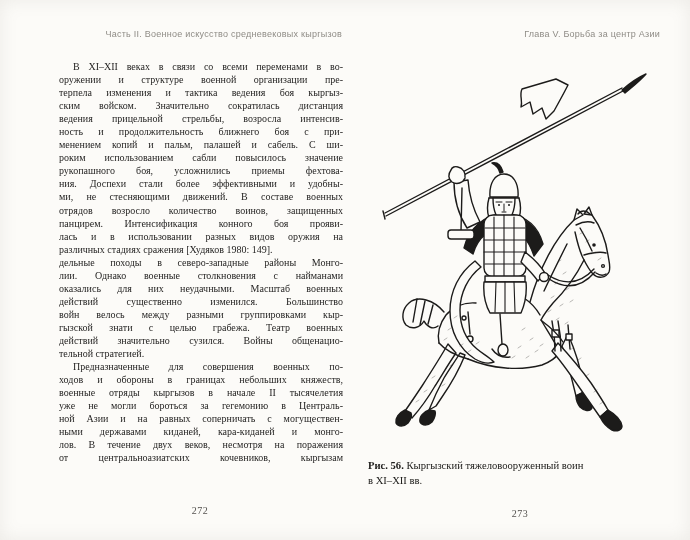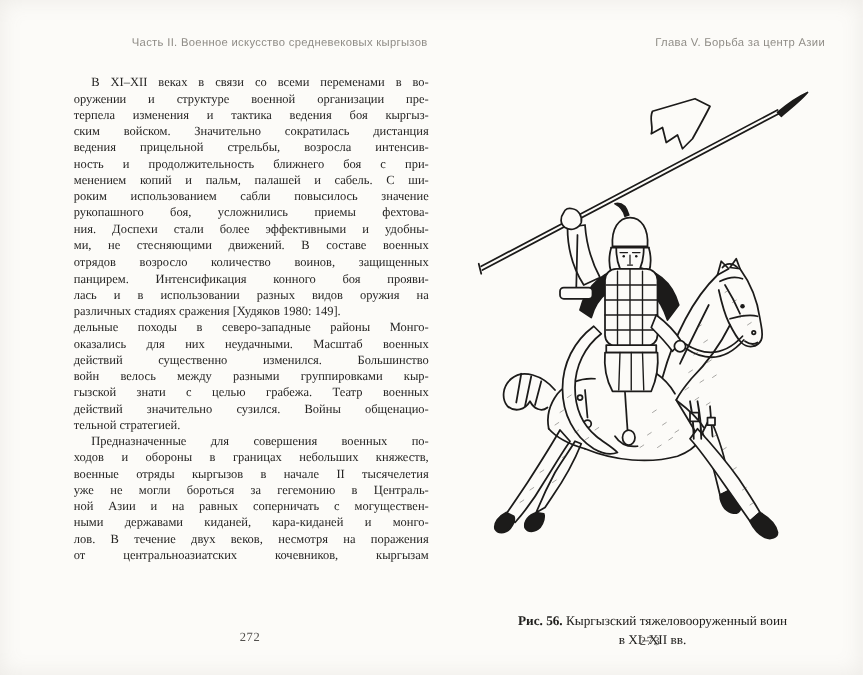--- a/index.html
+++ b/index.html
@@ -30,21 +30,21 @@
   .pagenum{
     position:absolute;text-align:center;
     font-size:10px;color:#53514e;letter-spacing:.5px;
   }
   .pagenum.left{left:58px;width:284px;top:505px;}
   .pagenum.right{left:380px;width:280px;top:508px;}
   .figure{position:absolute;left:372px;top:62px;width:300px;height:392px;}
   .figure svg{display:block;width:300px;height:392px;}
   .caption{
     position:absolute;left:368px;top:458px;width:308px;
-    text-align:center;font-size:10.6px;line-height:15px;color:#21201e;margin-top:32px;
+    font-size:10.6px;line-height:15px;color:#21201e;
   }
   .caption b{font-weight:bold;}
 </style>
 </head>
 <body>
 
 <div class="spread">
 
   <div>
     <div class="running-head left">Часть II. Военное искусство средневековых кыргызов</div>
@@ -58,20 +58,21 @@
         <div class="bodyline">менением копий и пальм, палашей и сабель. С ши-</div>
         <div class="bodyline">роким использованием сабли повысилось значение</div>
         <div class="bodyline">рукопашного боя, усложнились приемы фехтова-</div>
         <div class="bodyline">ния. Доспехи стали более эффективными и удобны-</div>
         <div class="bodyline">ми, не стесняющими движений. В составе военных</div>
         <div class="bodyline">отрядов возросло количество воинов, защищенных</div>
         <div class="bodyline">панцирем. Интенсификация конного боя прояви-</div>
         <div class="bodyline">лась и в использовании разных видов оружия на</div>
         <div class="bodyline parend">различных стадиях сражения [Худяков 1980: 149].</div>
         <div class="bodyline">дельные походы в северо-западные районы Монго-</div>
+        <div class="bodyline">лии. Однако военные столкновения с найманами</div>
         <div class="bodyline">оказались для них неудачными. Масштаб военных</div>
         <div class="bodyline">действий существенно изменился. Большинство</div>
         <div class="bodyline">войн велось между разными группировками кыр-</div>
         <div class="bodyline">гызской знати с целью грабежа. Театр военных</div>
         <div class="bodyline">действий значительно сузился. Войны общенацио-</div>
         <div class="bodyline parend">тельной стратегией.</div>
         <div class="bodyline indent">Предназначенные для совершения военных по-</div>
         <div class="bodyline">ходов и обороны в границах небольших княжеств,</div>
         <div class="bodyline">военные отряды кыргызов в начале II тысячелетия</div>
         <div class="bodyline">уже не могли бороться за гегемонию в Централь-</div>

